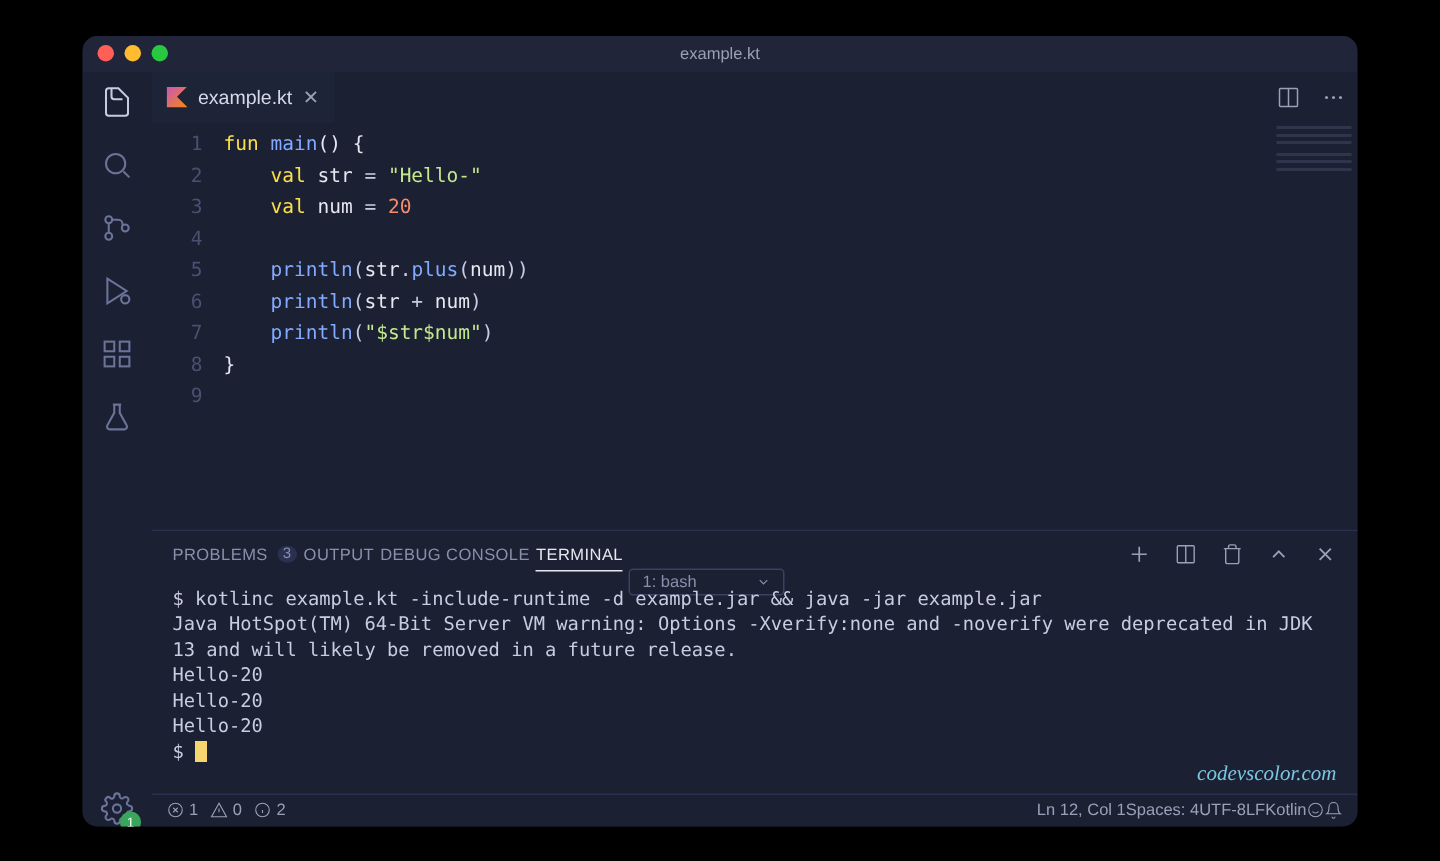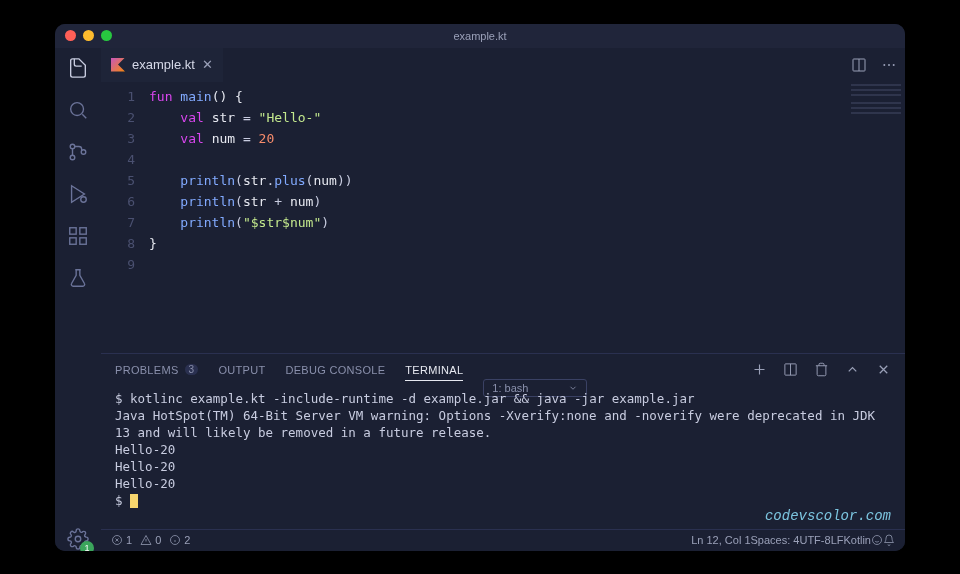--- a/index.html
+++ b/index.html
@@ -114,21 +114,21 @@
   font-size: 13px;
   line-height: 21px;
   background: #1b2033;
   padding-top: 4px;
   position: relative;
 }
 .gutter { width: 48px; text-align: right; color: #4a5070; padding-right: 14px; }
 .line-no { height: 21px; }
 .code { flex: 1; color: #c8cce0; }
 .code-line { height: 21px; white-space: pre; }
-.kw { color: #d946ef; }
+.kw { color: #fde047; }
 .fn { color: #82aaff; }
 .id { color: #e6e8f0; }
 .str { color: #c3e88d; }
 .num { color: #f78c6c; }
 .ind { display:inline-block; }
 .minimap {
   position: absolute;
   top: 2px;
   right: 4px;
   width: 50px;
@@ -140,21 +140,21 @@
   height: 176px;
   display: flex;
   flex-direction: column;
   background: #1b2033;
   border-top: 1px solid #2a3050;
 }
 .panel-tabs {
   height: 32px;
   display: flex;
   align-items: center;
-  gap: 20px;
+  gap: 4px;
   padding: 0 14px;
   font-size: 11px;
   color: #8a90ac;
 }
 .ptab { cursor: pointer; letter-spacing: 0.3px; display:flex; gap:6px; align-items:center; }
 .ptab.active { color: #e6e8f0; border-bottom: 1px solid #e6e8f0; padding-bottom: 4px; margin-bottom: -5px; }
 .ptab .cnt { background: #2a3050; padding: 0 4px; border-radius: 6px; font-size: 10px; }
 .term-select {
   display: flex;
   align-items: center;
@@ -179,21 +179,21 @@
   position: relative;
 }
 .term-line { white-space: pre-wrap; }
 .cursor-blk { display:inline-block; width:8px; height:14px; background:#f7d56e; vertical-align: text-bottom; }
 .watermark {
   position: absolute;
   right: 14px;
   bottom: 4px;
   color: #7cc5e0;
   font-style: italic;
-  font-family: Liberation Mono, monospace;
+  font-family: Liberation Serif, serif;
   font-size: 14px;
   text-align: right;
 }
 .statusbar {
   height: 22px;
   background: #1b2033;
   border-top: 1px solid #2a3050;
   display: flex;
   align-items: center;
   padding: 0 10px;

